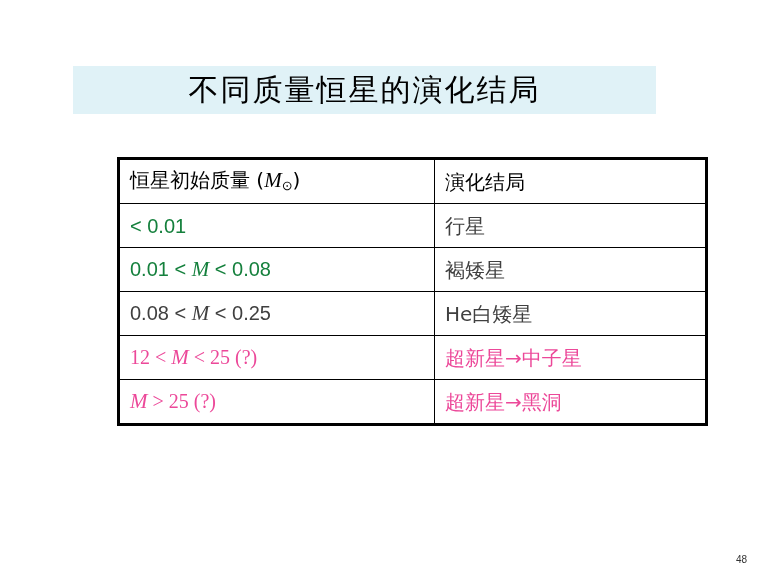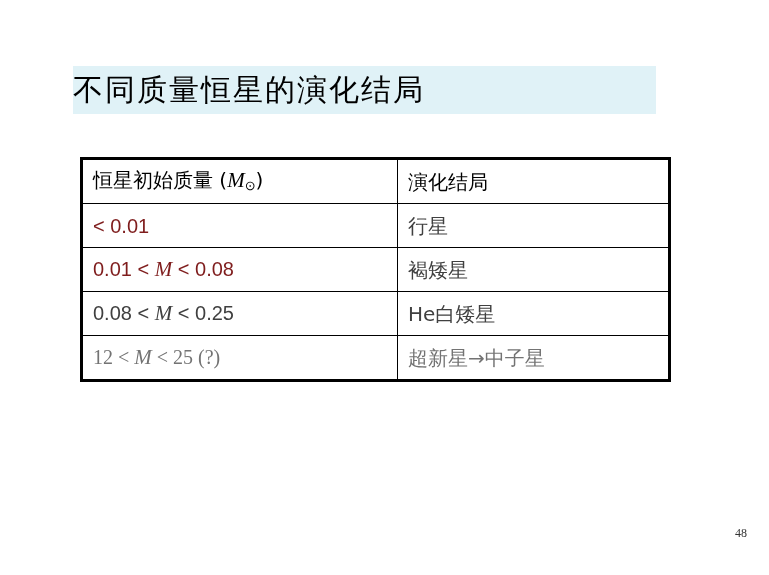--- a/index.html
+++ b/index.html
@@ -22,21 +22,21 @@
   }
   .title-band {
     position: absolute;
     left: 73px;
     top: 66px;
     width: 583px;
     height: 48px;
     background: #e0f2f7;
     display: flex;
     align-items: center;
-    justify-content: flex-start;
+    justify-content: center;
   }
   .title-text {
     font-family: "DejaVu Sans", sans-serif;
     font-size: 30px;
     color: #000000;
     letter-spacing: 2px;
     font-weight: normal;
     white-space: nowrap;
   }
   .table-wrap {
@@ -49,20 +49,21 @@
     border-collapse: collapse;
     width: 588px;
     table-layout: fixed;
     background: #ffffff;
   }
   table.evo, table.evo td, table.evo th {
     border: 1px solid #000000;
   }
   table.evo {
     border: 3px solid #000000;
+    margin-left: 37px;
   }
   table.evo td {
     height: 43px;
     padding: 0 10px;
     vertical-align: middle;
     font-size: 20px;
     line-height: 1.1;
   }
   table.evo col.c1 { width: 316px; }
   table.evo col.c2 { width: 272px; }
@@ -73,40 +74,40 @@
   }
   .mass-it {
     font-style: italic;
     font-family: "Liberation Serif", serif;
     font-size: 21px;
   }
   .sun-sub {
     font-size: 13px;
     vertical-align: -0.25em;
   }
-  .c-navy { color: #7f1d1d; }
+  .c-navy { color: #15803d; }
   .c-green { color: #404040; }
-  .c-red { color: #737373; }
+  .c-red { color: #ec4899; }
   .serif-row {
     font-family: "Liberation Serif", serif;
     font-size: 21px;
   }
   .serif-row .mass-it {
     font-size: 21px;
   }
   .cjk {
     font-family: "DejaVu Sans", sans-serif;
   }
   .page-num {
     position: absolute;
     right: 22px;
-    bottom: 34px;
-    font-size: 12px;
+    bottom: 10px;
+    font-size: 10px;
     color: #333333;
-    font-family: Liberation Serif, serif;
+    font-family: Liberation Sans, sans-serif;
   }
 </style>
 </head>
 <body>
 
 <div class="slide">
 
   <div class="title-band">
     <div class="title-text cjk">不同质量恒星的演化结局</div>
   </div>
@@ -140,19 +141,23 @@
           <td class="c-green cjk">He白矮星</td>
         </tr>
 
 
 
         <tr>
           <td class="c-red serif-row">12 &lt; <span class="mass-it">M</span> &lt; 25 (?)</td>
           <td class="c-red cjk">超新星→中子星</td>
         </tr>
 
+        <tr>
+          <td class="c-red serif-row"><span class="mass-it">M</span> &gt; 25 (?)</td>
+          <td class="c-red cjk">超新星→黑洞</td>
+        </tr>
       </tbody>
     </table>
   </div>
 
   <div class="page-num">48</div>
 
 </div>
 
 </body></html>

